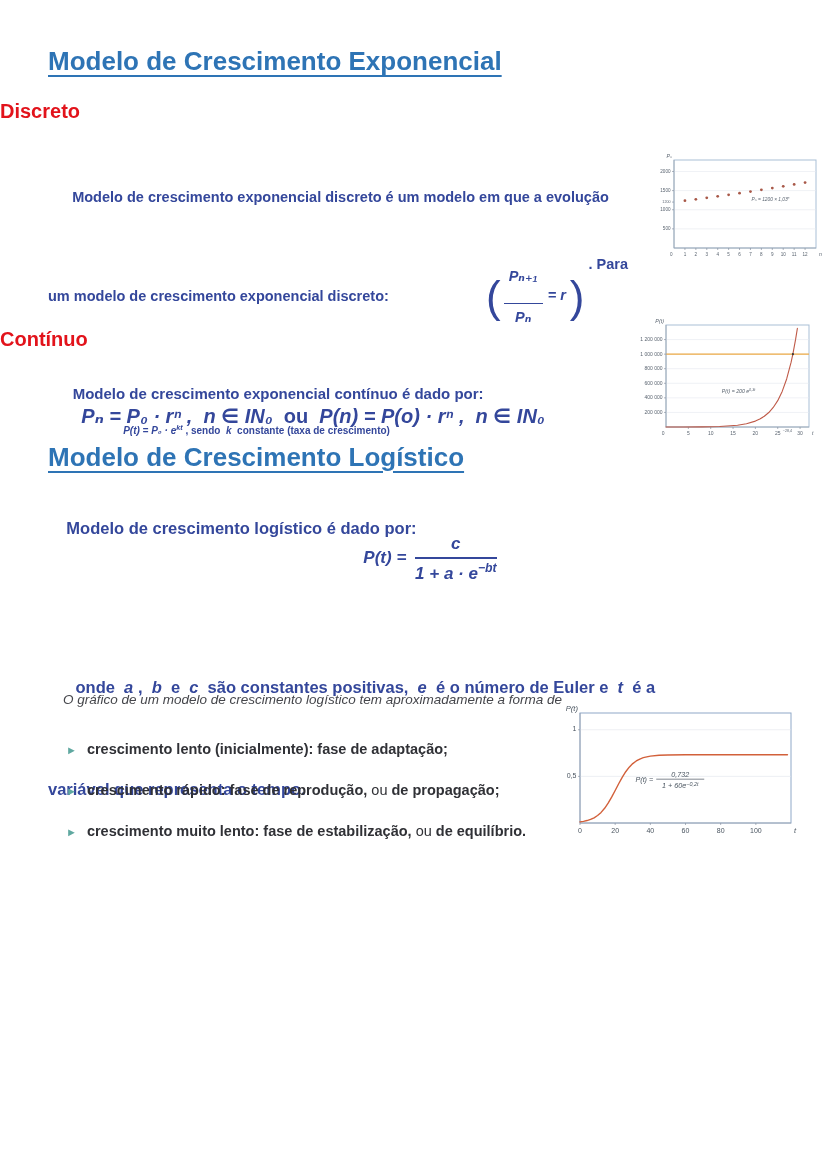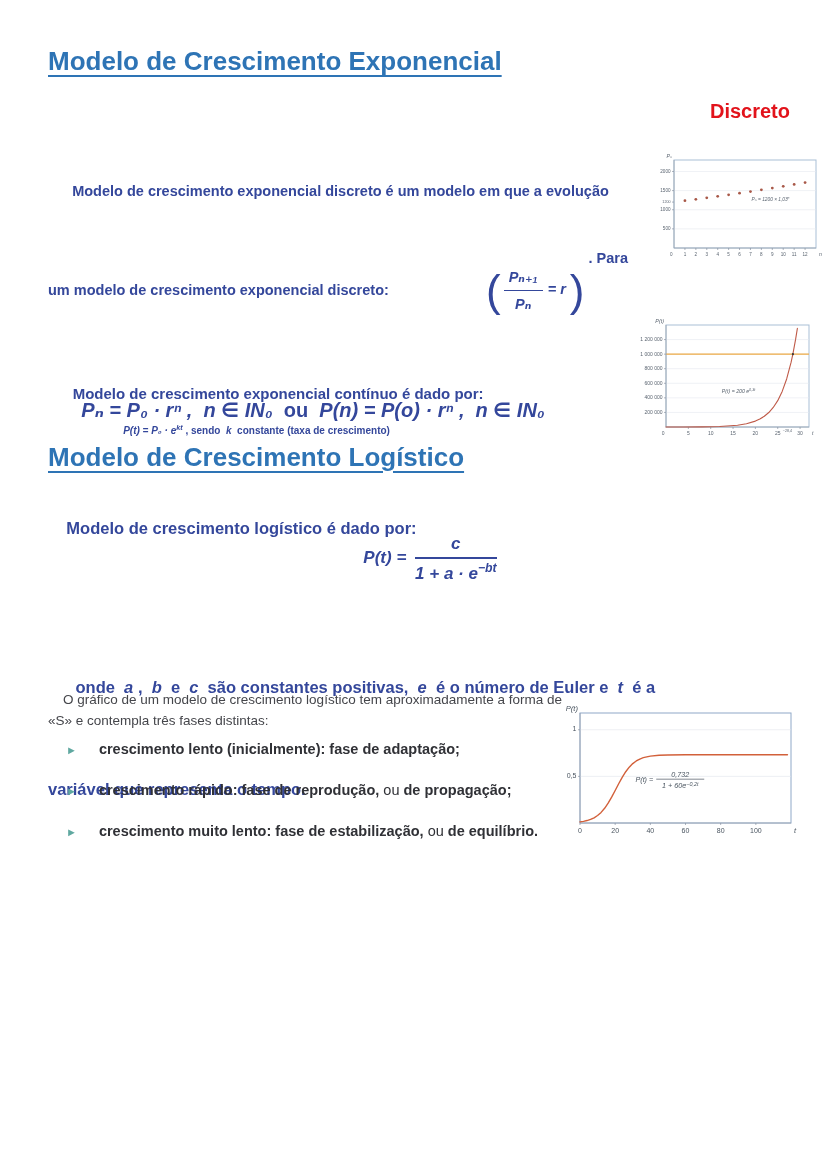--- a/index.html
+++ b/index.html
@@ -7,54 +7,54 @@
   body{font-family:"Liberation Sans","DejaVu Sans",sans-serif;}
   .page{position:relative;width:828px;height:1171px;background:#fff;overflow:hidden;}
   .abs{position:absolute;}
   .pw{white-space:pre-wrap;}
   .it{font-style:italic;}
   .b{font-weight:700;}
   .xb{font-weight:800;}
   .navy{color:var(--body-navy);font-weight:700;}
   .h-blue{color:var(--heading-blue);font-size:26px;font-weight:700;
           text-decoration:underline;text-decoration-thickness:2px;text-underline-offset:5px;}
-  .red-h{color:var(--accent-red);font-size:20px;font-weight:700;text-align:right;}
+  .red-h{color:var(--accent-red);font-size:20px;font-weight:700;text-align:left;}
   .para1{width:604px;font-size:14.5px;line-height:1.55;}
   .row2{display:flex;align-items:center;margin-top:2px;}
   .row2 .col{width:438px;}
   .row2 .col div{margin:7px 0;}
   .tail{align-self:flex-start;margin-top:20px;margin-left:4px;}
   .paren{font-size:44px;font-weight:400;line-height:.85;vertical-align:middle;}
   .frac{display:inline-block;text-align:center;vertical-align:middle;font-size:14.5px;margin:0 3px;}
-  .frac .num{display:block;border-bottom:1.6px solid var(--body-navy);padding:0 5px 2px;}
+  .frac .num{display:block;border-bottom:1.6px solid var(--body-navy);padding:0 5px 16px;}
   .frac .den{display:block;padding-top:2px;}
   .eq{margin:0 4px 0 2px;}
   .formula-line{margin-top:10px;text-align:left;font-size:20px;}
   .bigfrac{display:inline-block;text-align:center;vertical-align:middle;margin-left:4px;}
   .bigfrac .num{display:block;border-bottom:2px solid var(--body-navy);padding:0 26px 3px;}
   .bigfrac .den{display:block;padding-top:2px;}
   .gray-p{color:var(--text-gray);font-size:13.5px;line-height:1.55;font-weight:400;}
-  .indent{text-indent:15px;}
+  .indent{text-indent:15px;font-style:italic;}
   .bullet{display:flex;align-items:baseline;margin-bottom:25px;}
   .bullet .marker{color:var(--bullet-teal);font-size:11px;margin-right:10px;flex:none;}
-  .bullet .txt{color:var(--text-dark);font-size:14.5px;margin-left:12px;}
+  .bullet .txt{color:var(--text-dark);font-size:14.5px;}
   .bullet .txt .mid{font-weight:400;}
   sup{font-size:.72em;}
   svg{font-family:"Liberation Sans","DejaVu Sans",sans-serif;}
 </style>
 </head>
 <body>
 
 <div class="page">
 
   <h1 class="abs h-blue" style="left:48px;top:46px;">Modelo de Crescimento Exponencial</h1>
 
   <div class="abs red-h" style="left:0;top:100px;width:790px;">Discreto</div>
 
-  <div class="abs para1 navy" style="left:48px;top:158px;">
+  <div class="abs para1 navy" style="left:48px;top:164px;">
     <div class="pw">
       <span class="xb">Modelo de crescimento exponencial discreto</span><span> é um modelo em que a evolução</span>
     </div>
     <div class="row2">
       <div class="col pw">
         <div>um modelo de crescimento exponencial discreto:</div>
       </div>
       <div>
         <span class="paren">(</span><span class="frac it"><span class="num">Pₙ₊₁</span><span class="den">Pₙ</span></span><span class="it eq">= r</span><span class="paren">)</span>
       </div>
@@ -191,21 +191,20 @@
 
   <div class="abs navy pw" style="left:48px;top:598px;width:750px;font-size:16.5px;line-height:1.55;">
     <div>
       <span>onde  </span><span class="it">a</span><span> ,  </span><span class="it">b</span><span>  e  </span><span class="it">c</span><span>  são constantes positivas,  </span><span class="it">e</span><span>  é o número de Euler e  </span><span class="it">t</span><span>  é a</span>
     </div>
     <div>variável que representa o tempo.</div>
   </div>
 
   <div class="abs gray-p" style="left:48px;top:690px;width:520px;">
     <div class="indent">O gráfico de um modelo de crescimento logístico tem aproximadamente a forma de</div>
-    <div>«S» e contempla três fases distintas:</div>
   </div>
 
   <div class="abs" style="left:66px;top:741px;width:500px;">
     <div class="bullet">
       <span class="marker">►</span>
       <span class="txt b pw"><span>crescimento lento (inicialmente): fase de adaptação;</span><span class="mid"></span><span></span></span>
     </div>
     <div class="bullet">
       <span class="marker">►</span>
       <span class="txt b pw"><span>crescimento rápido: fase de reprodução,</span><span class="mid"> ou </span><span>de propagação;</span></span>

